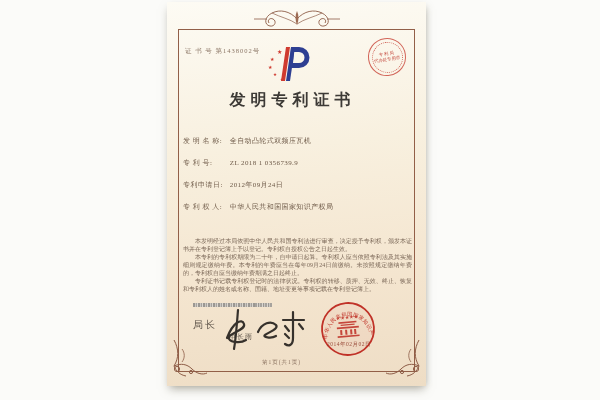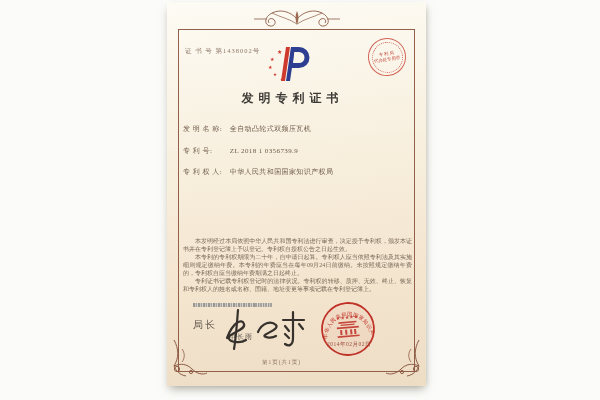--- a/index.html
+++ b/index.html
@@ -22,38 +22,38 @@
   .top-garland{left:50%;top:4px;transform:translateX(-50%);}
   .corner-left{left:3px;bottom:8px;}
   .corner-right{right:3px;bottom:8px;transform:scaleX(-1);}
   .cert-no{
     position:absolute;left:18px;top:45px;
     font-size:6.5px;letter-spacing:1px;color:#8b7565;white-space:nowrap;
   }
   .logo{position:absolute;left:98px;top:42px;}
   .title{
     position:absolute;left:0;right:8px;top:88px;text-align:center;
-    font-size:12px;letter-spacing:5px;color:#3d3a36;font-weight:600;white-space:nowrap;font-family:Liberation Mono, monospace;
+    font-size:16px;letter-spacing:5px;color:#3d3a36;font-weight:600;white-space:nowrap;font-family:Liberation Mono, monospace;
   }
   .seal-tr{
     position:absolute;left:201px;top:36px;width:36px;height:36px;border-radius:50%;
     border:1.3px solid rgba(205,84,72,0.9);
     display:flex;align-items:center;justify-content:center;
     transform:rotate(-8deg);
   }
   .seal-tr::before{
     content:"";position:absolute;inset:2.5px;border-radius:50%;
     border:1px dotted rgba(200,74,62,0.8);
   }
   .seal-tr .inner{
     text-align:center;font-size:4.6px;line-height:1.25;color:#c44a3e;
     transform:scale(.95);white-space:nowrap;
   }
   .fields{position:absolute;left:16px;top:122px;right:12px;}
-  .field{margin-bottom:11.5px;font-size:7px;color:#75614f;white-space:nowrap;}
+  .field{margin-bottom:11.5px;font-size:7px;color:#75614f;white-space:nowrap;margin-top:12px;}
   .field .lab{display:inline-block;width:45px;letter-spacing:.5px;}
   .field .val{letter-spacing:.4px;color:#6e5a48;}
   .paras{
     position:absolute;left:16px;top:236px;width:229px;
     font-size:6px;line-height:1.33;color:#7a6757;text-align:justify;
   }
   .paras p{margin:0;text-indent:2em;}
   .microbar{
     position:absolute;left:26px;top:301px;width:79px;height:4px;opacity:.75;
     background:repeating-linear-gradient(90deg,#7d7d7d 0 1.5px,#bcbcbc 1.5px 2.5px,#8d8d8d 2.5px 4px,#d2d2d2 4px 5px);
@@ -134,20 +134,24 @@
     <div class="title">发明专利证书</div>
 
     <div class="fields">
       <div class="field">
         <span class="lab">发 明 名 称:</span>
         <span class="val">全自动凸轮式双频压瓦机</span>
       </div>
       <div class="field">
         <span class="lab">专  利  号:</span>
         <span class="val">ZL 2018 1 0356739.9</span>
+      </div>
+      <div class="field">
+        <span class="lab">专利申请日:</span>
+        <span class="val">2012年09月24日</span>
       </div>
       <div class="field">
         <span class="lab">专 利 权 人:</span>
         <span class="val">中华人民共和国国家知识产权局</span>
       </div>
     </div>
 
     <div class="paras">
       <p>本发明经过本局依照中华人民共和国专利法进行审查，决定授予专利权，颁发本证书并在专利登记簿上予以登记。专利权自授权公告之日起生效。</p>
       <p>本专利的专利权期限为二十年，自申请日起算。专利权人应当依照专利法及其实施细则规定缴纳年费。本专利的年费应当在每年09月24日前缴纳。未按照规定缴纳年费的，专利权自应当缴纳年费期满之日起终止。</p>

